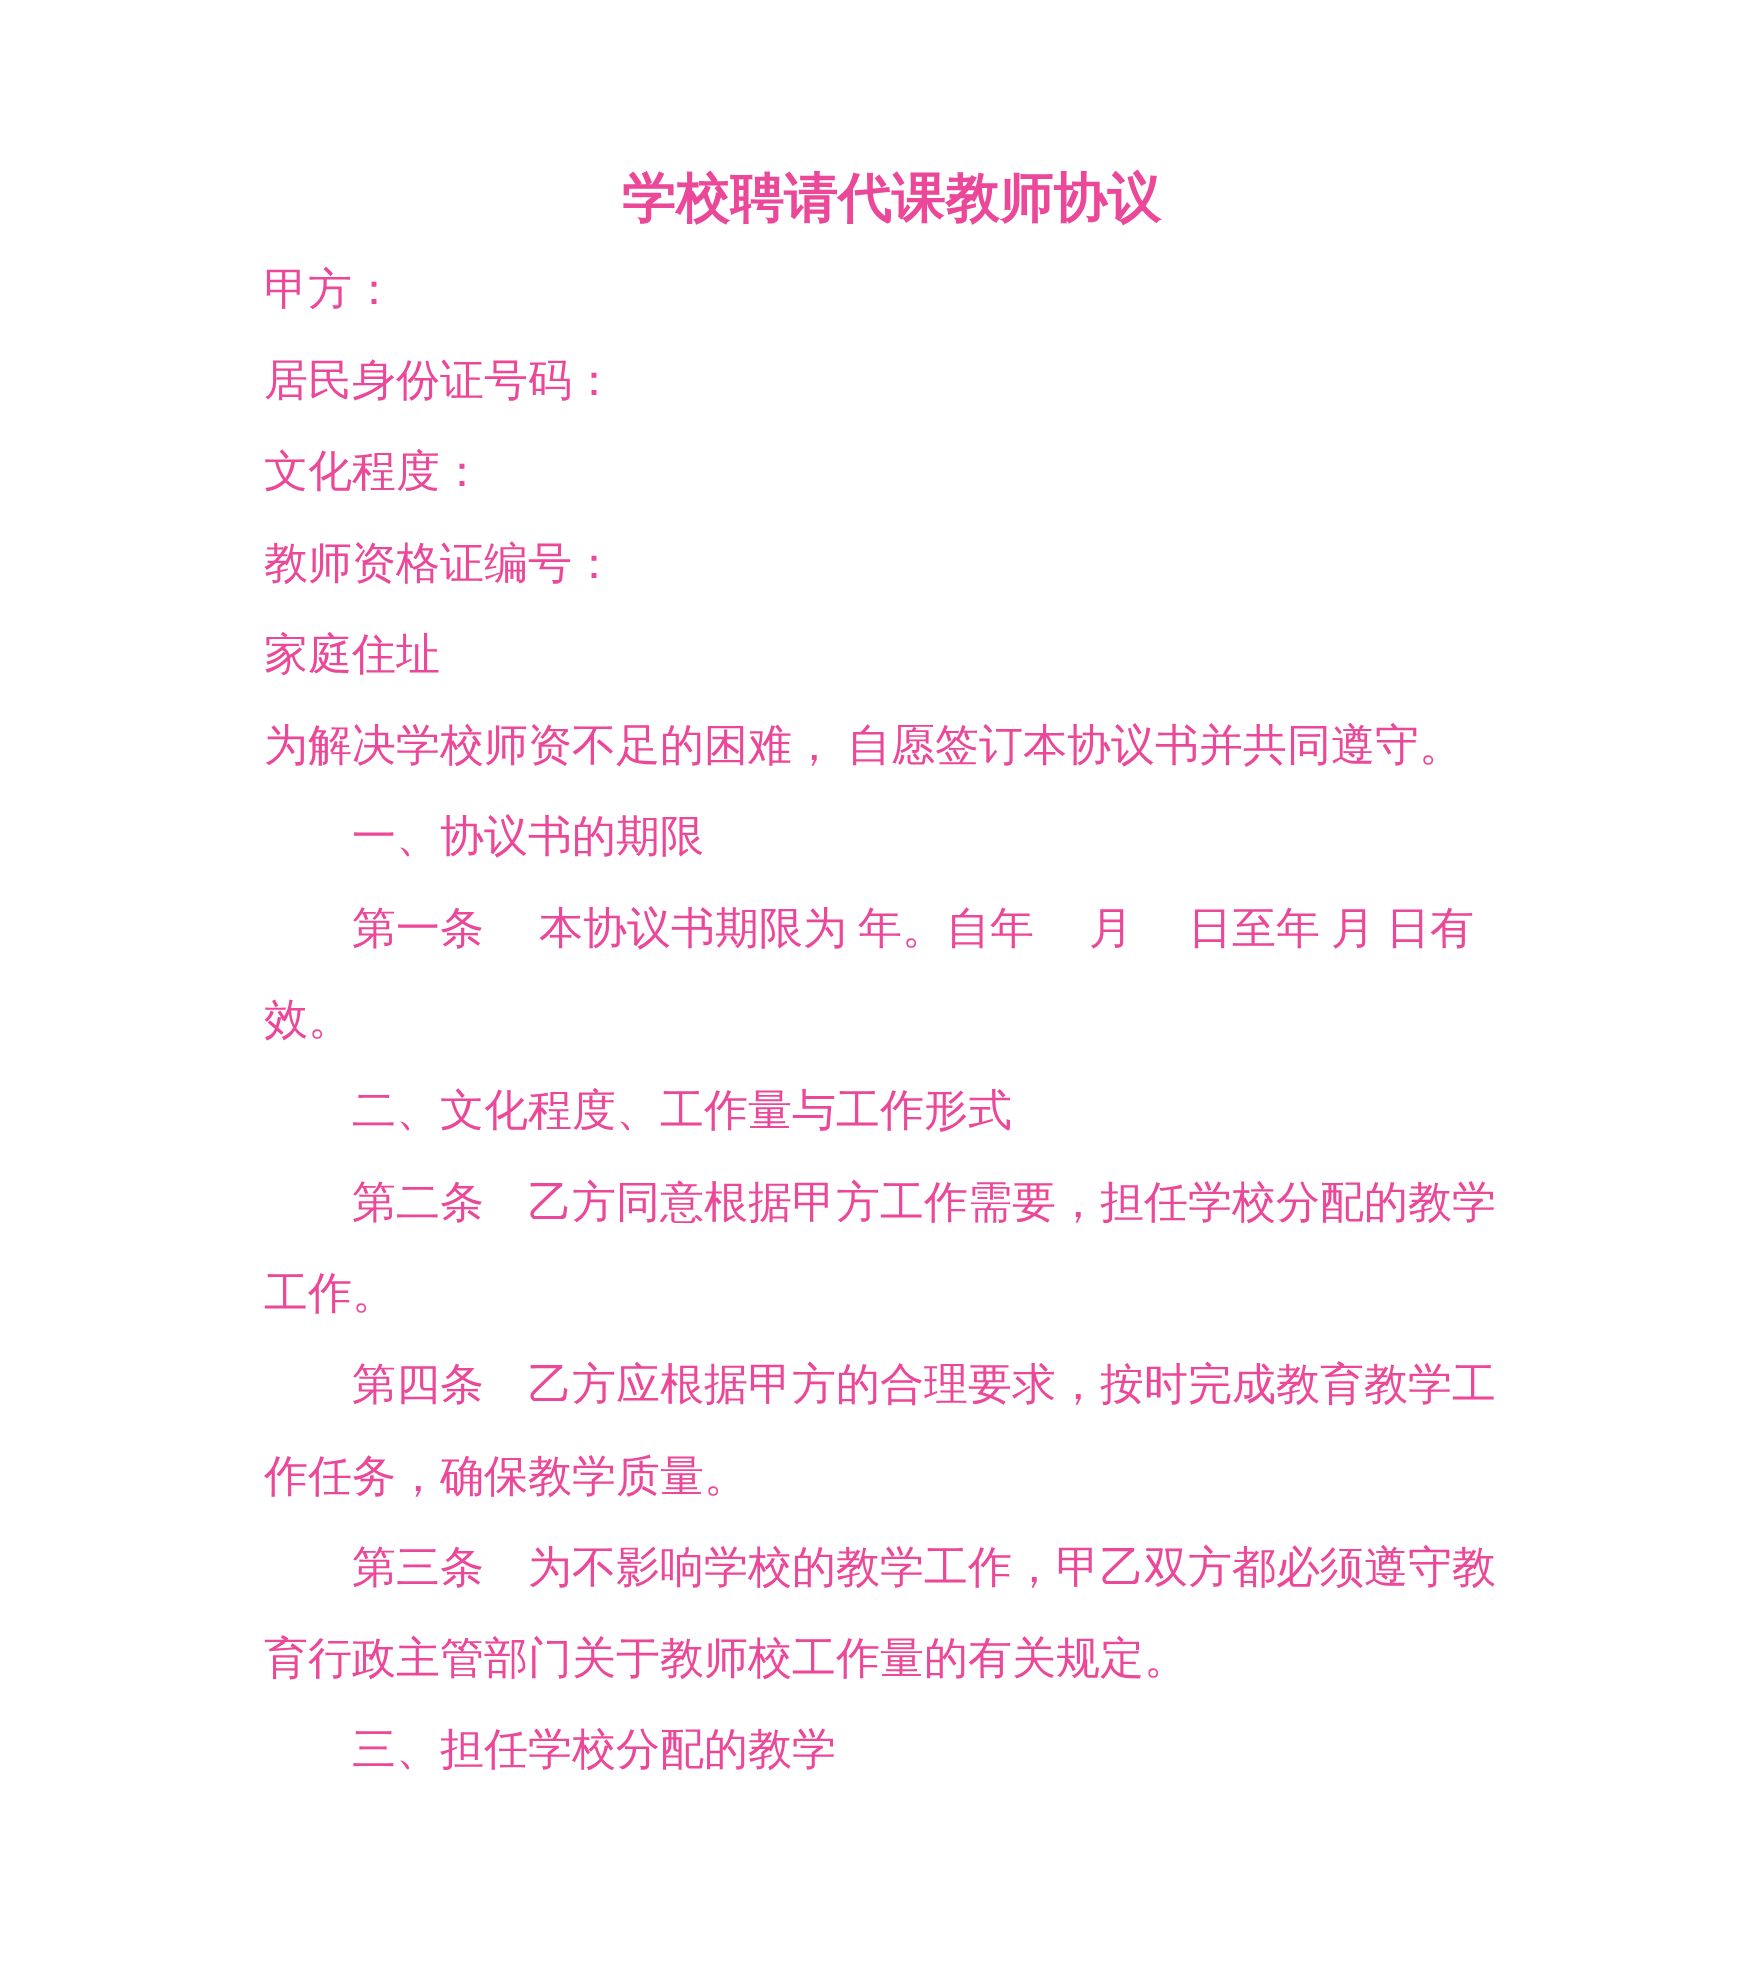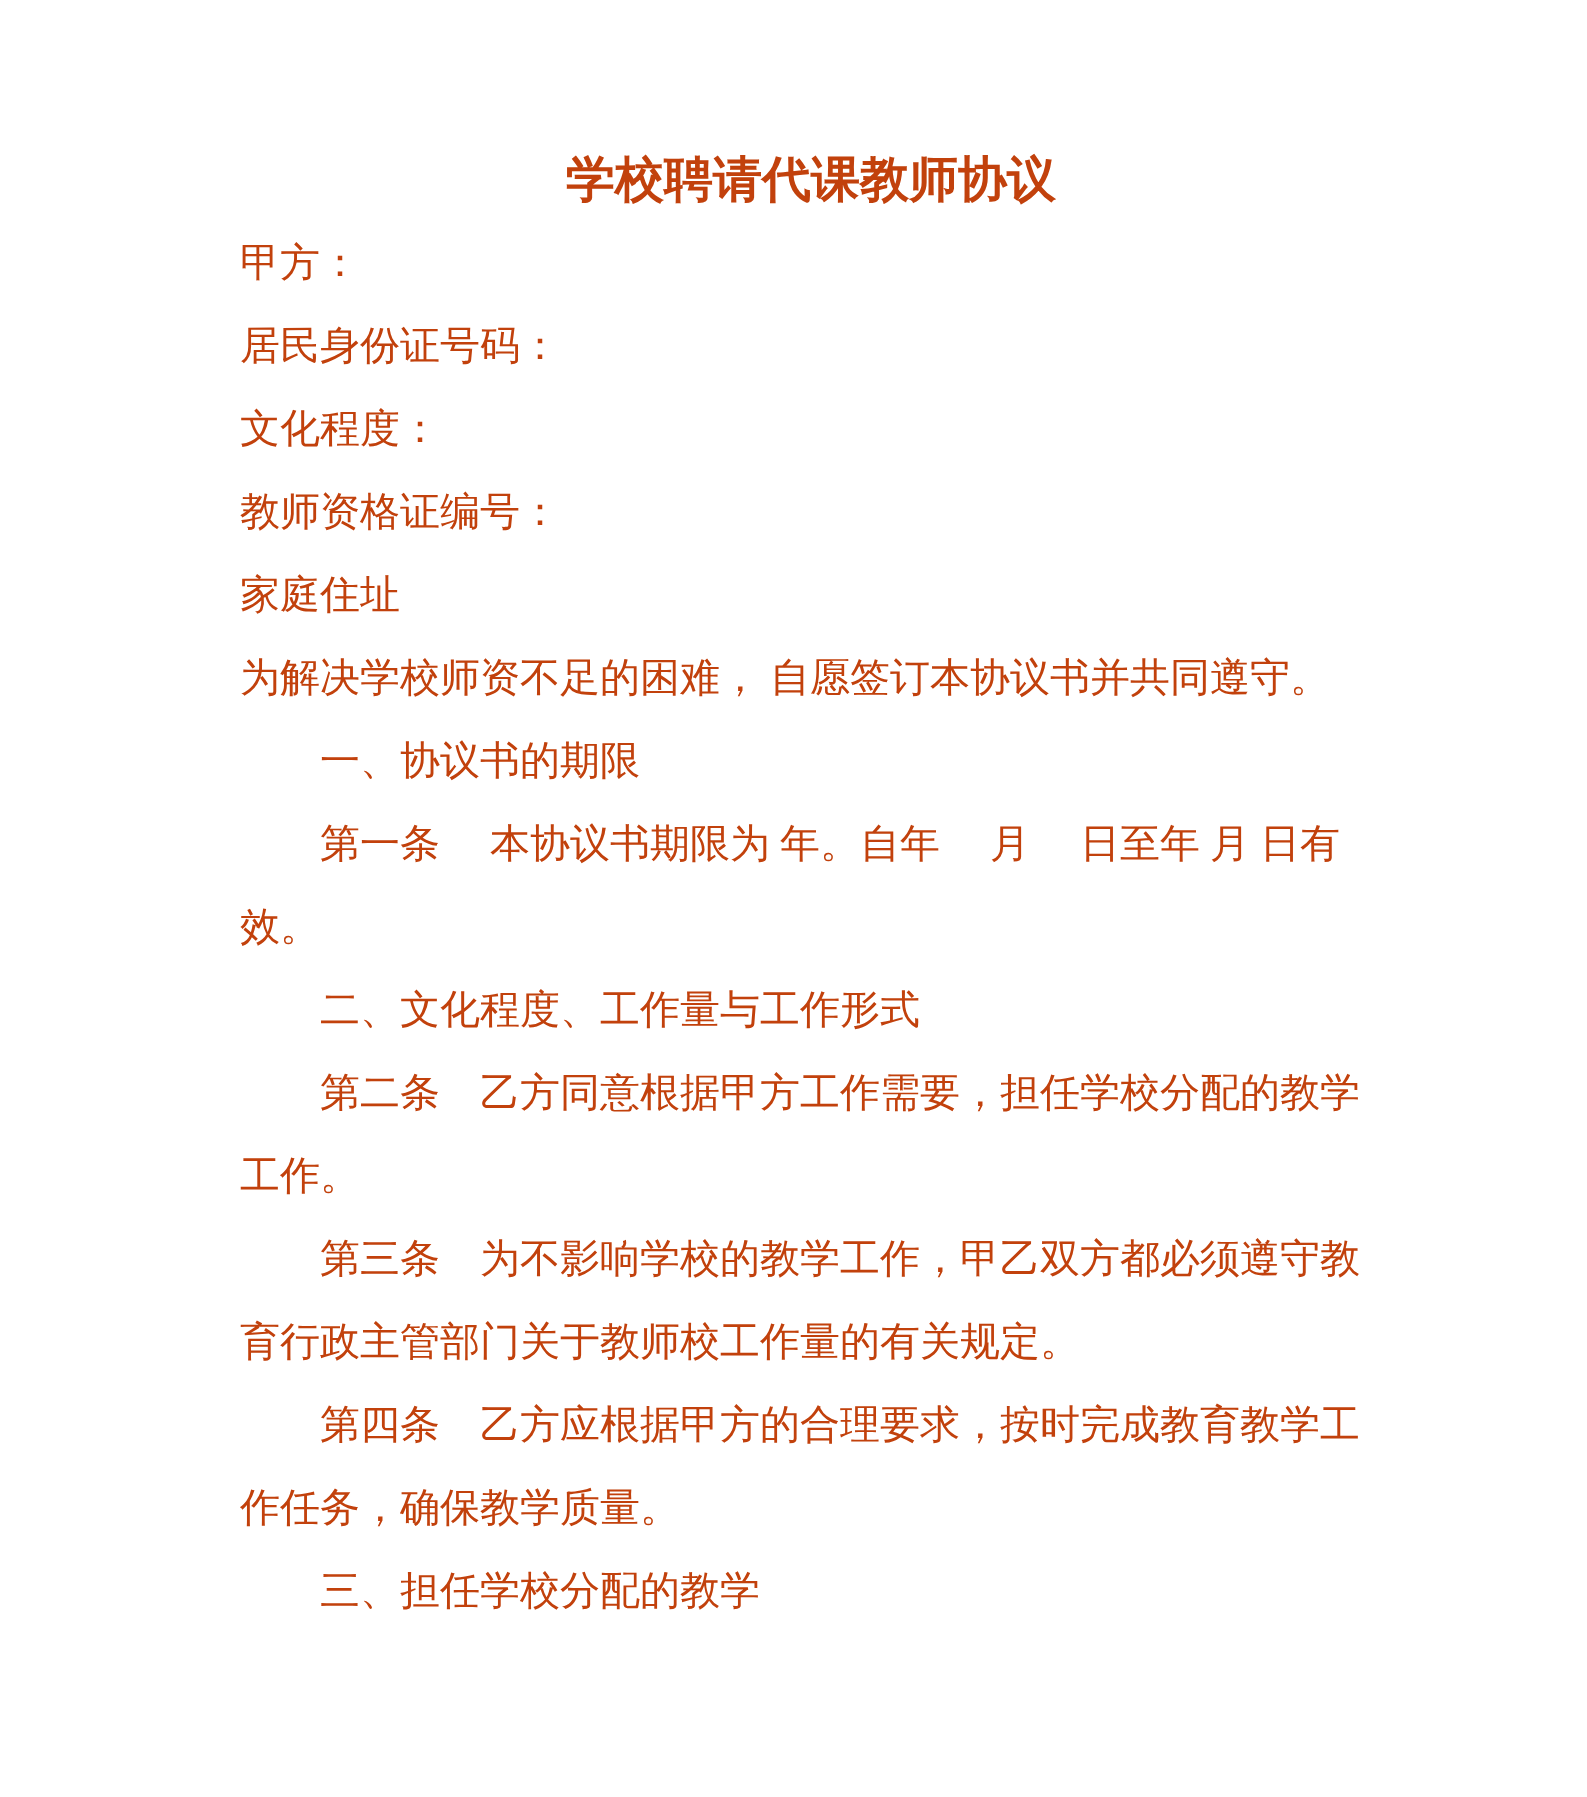--- a/index.html
+++ b/index.html
@@ -24,21 +24,21 @@
   }
   .para {
     margin: 0;
     padding: 0;
   }
   .line {
     height: 83px;
     line-height: 83px;
     font-size: 40px;
     white-space: nowrap;
-    color: #c2410c;
+    color: #ec4899;
   }
   .para.title .line {
     font-size: 49px;
     font-weight: bold;
     text-align: center;
     white-space: nowrap;
   }
   .para.body .line.first,
   .para.heading .line.first {
     padding-left: 80px;  
@@ -81,24 +81,24 @@
         <div class="line">效。</div>
       </div>
       <div class="para heading">
         <div class="line first">二、文化程度、工作量与工作形式</div>
       </div>
       <div class="para body">
         <div class="line first">第二条　乙方同意根据甲方工作需要，担任学校分配的教学</div>
         <div class="line">工作。</div>
       </div>
       <div class="para body">
+        <div class="line first">第四条　乙方应根据甲方的合理要求，按时完成教育教学工</div>
+        <div class="line">作任务，确保教学质量。</div>
+      </div>
+      <div class="para body">
         <div class="line first">第三条　为不影响学校的教学工作，甲乙双方都必须遵守教</div>
         <div class="line">育行政主管部门关于教师校工作量的有关规定。</div>
-      </div>
-      <div class="para body">
-        <div class="line first">第四条　乙方应根据甲方的合理要求，按时完成教育教学工</div>
-        <div class="line">作任务，确保教学质量。</div>
       </div>
       <div class="para heading">
         <div class="line first">三、担任学校分配的教学</div>
       </div>
     </div>
 </div>
 
 </body></html>

